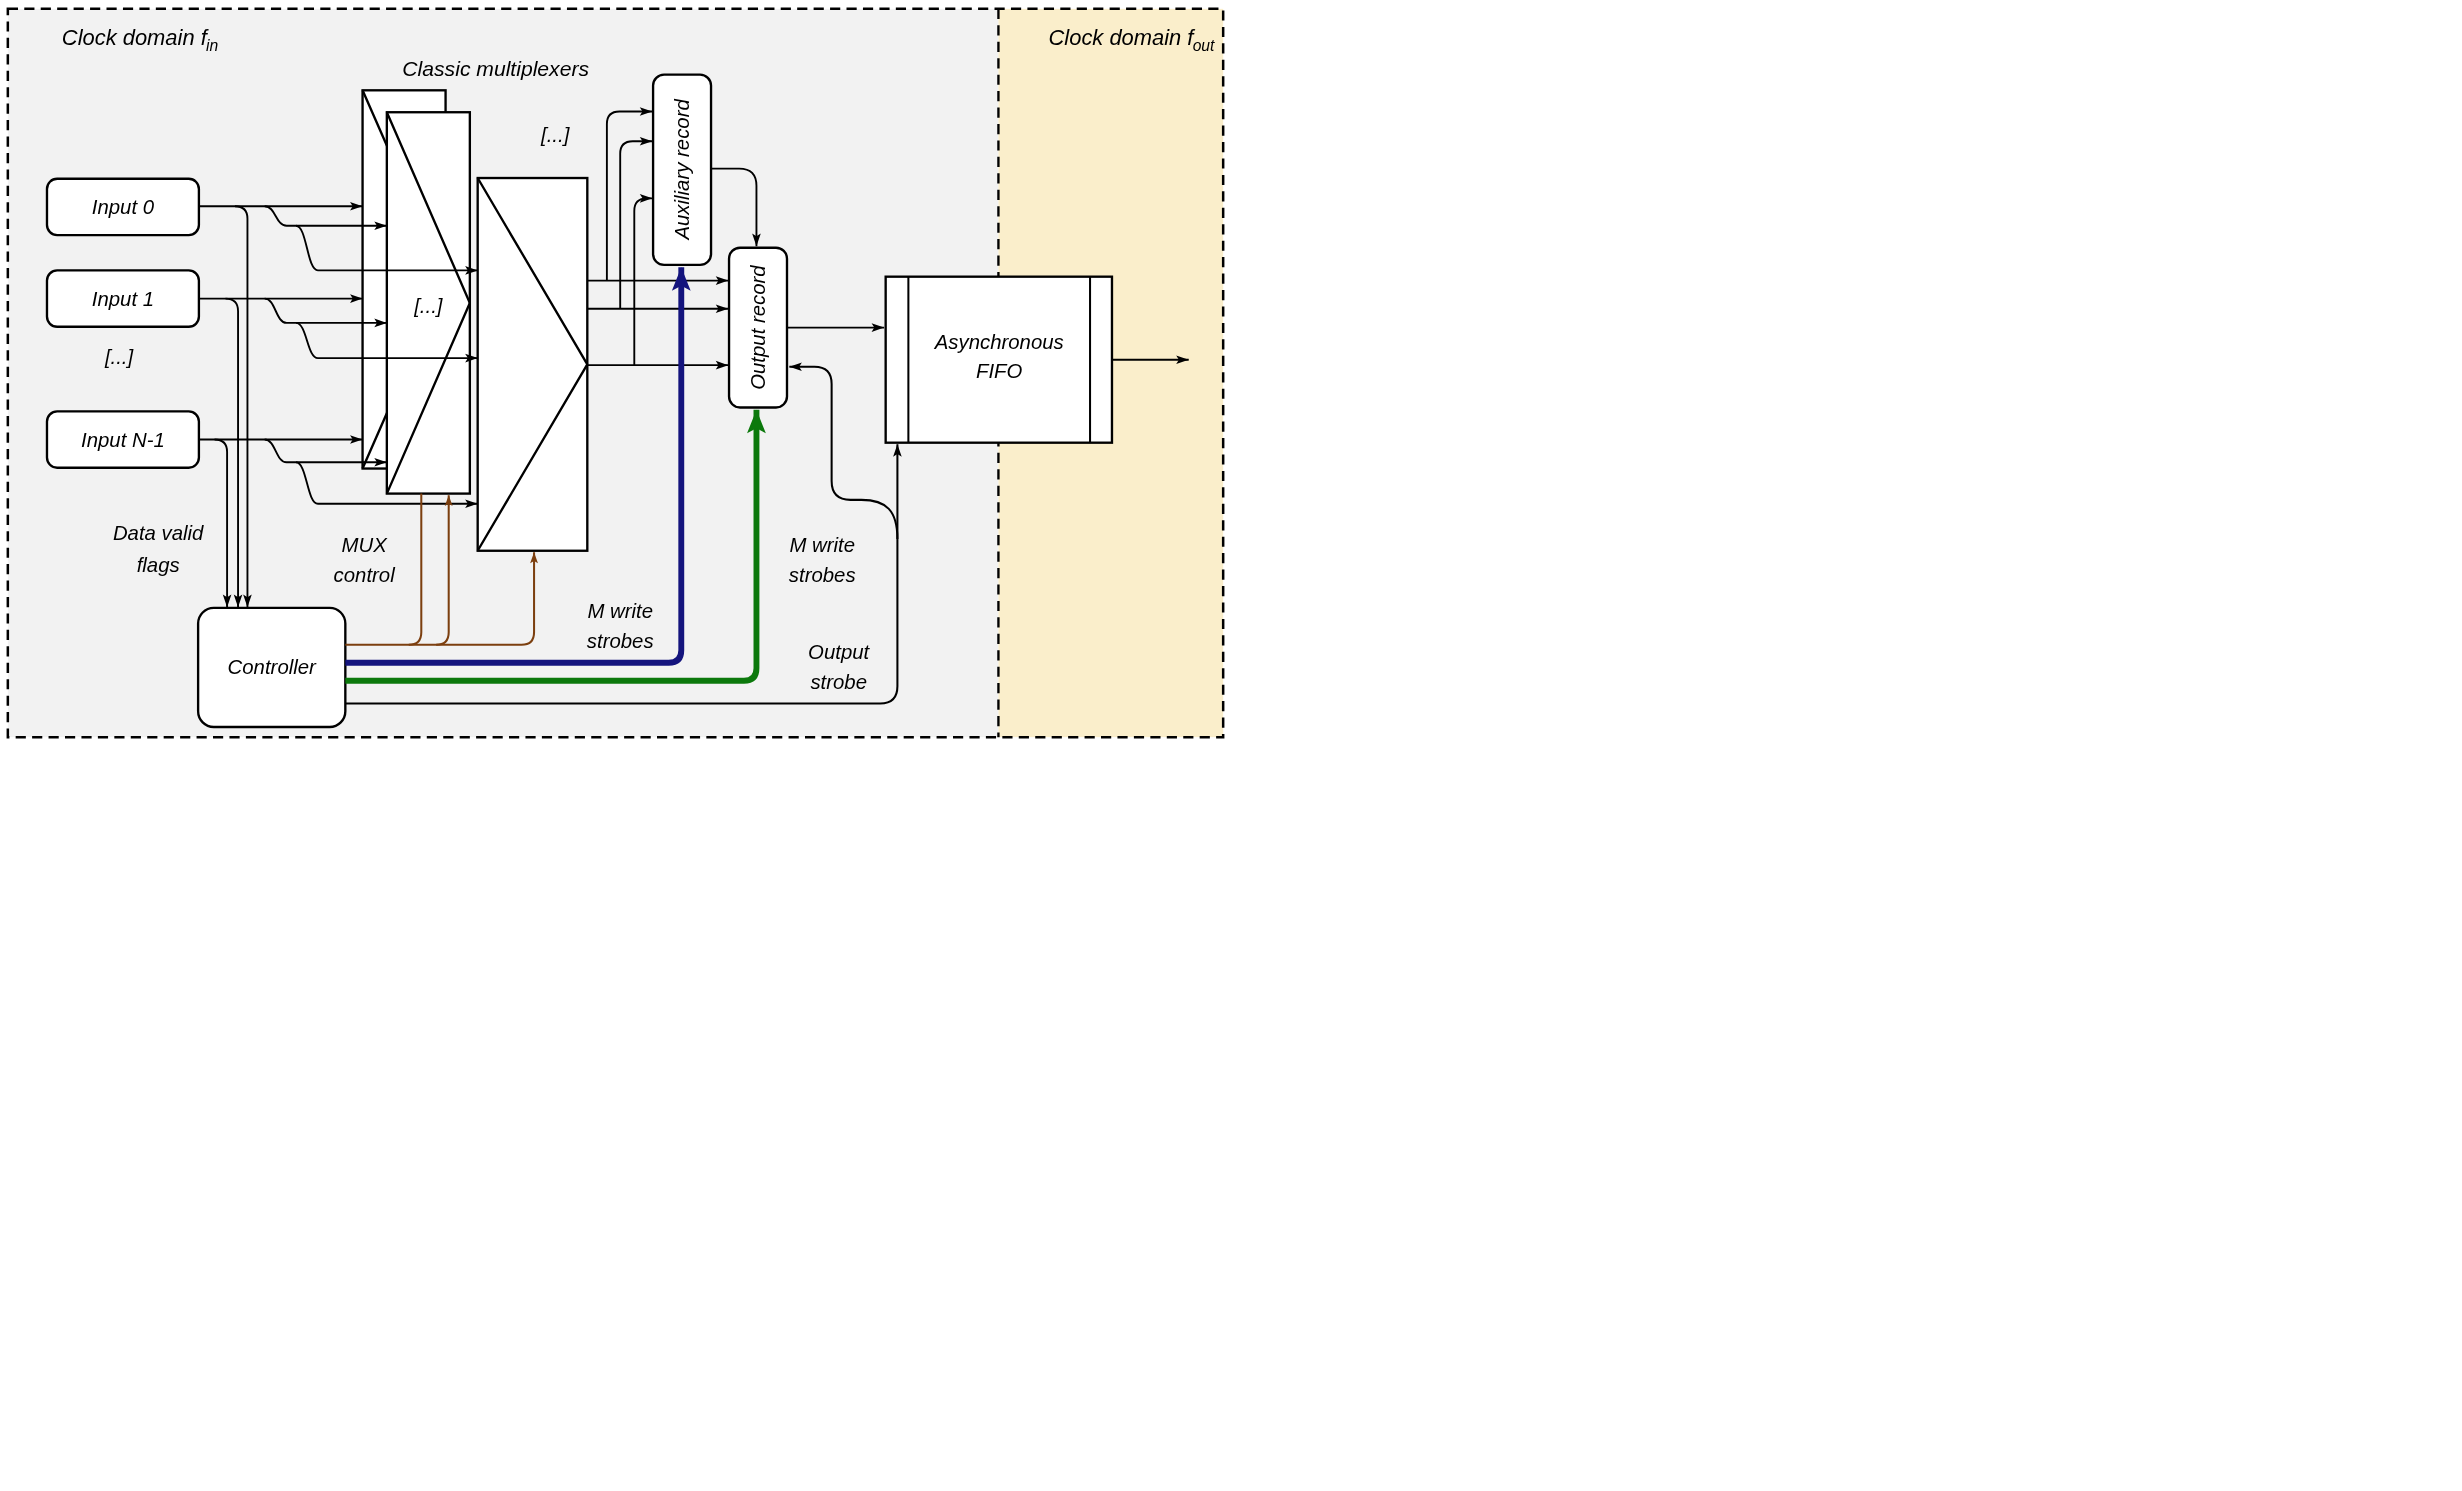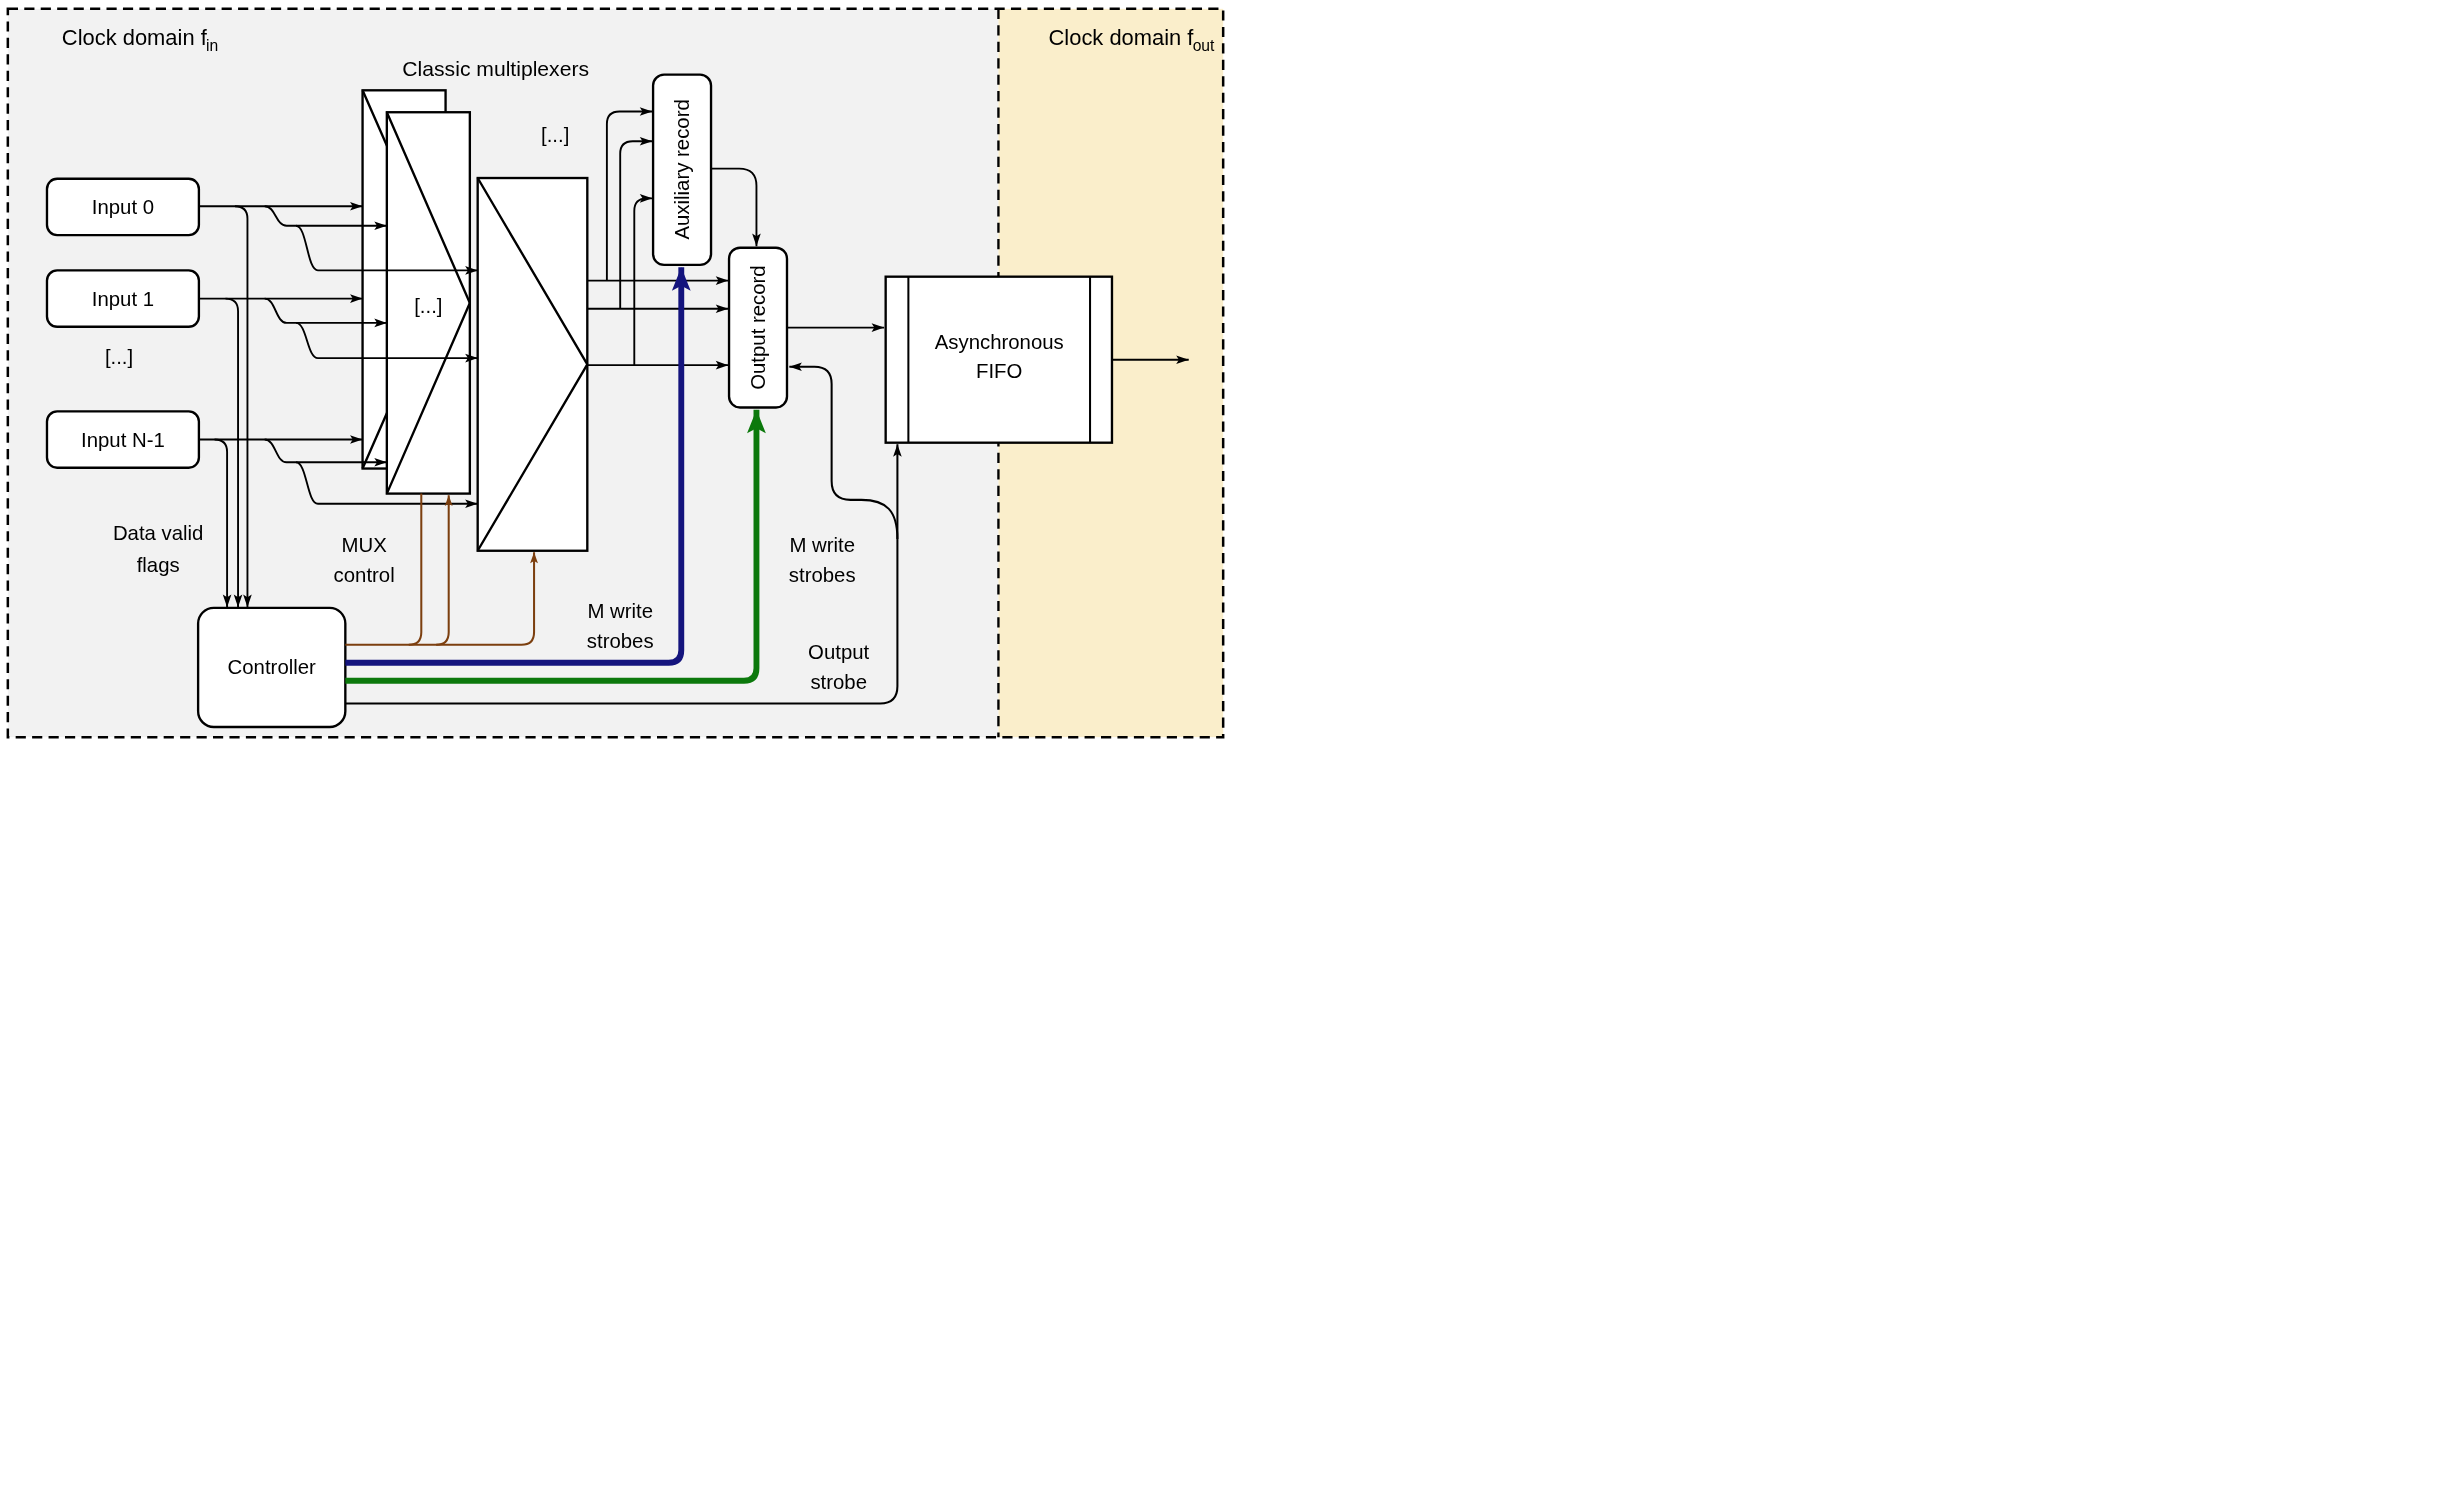--- a/index.html
+++ b/index.html
@@ -1,17 +1,17 @@
 <!DOCTYPE html>
 <html style="font-size:12.5px"><head>
 <meta charset="utf-8">
 <style>
   html,body{margin:0;padding:0;background:#ffffff;}
   body{font-family:"Liberation Sans","DejaVu Sans",sans-serif;}
-  .stage{width:1231px;height:746px;position:relative;}
+  .stage{width:1231px;height:746px;position:relative;font-style:italic;}
   svg{display:block;}
   text{fill:#000;}
   .t26{font-size:26px;}
   .t27{font-size:27px;}
   .t28{font-size:28px;}
   .t20{font-size:20px;}
   .mid{text-anchor:middle;}
 </style>
 </head>
 <body>

